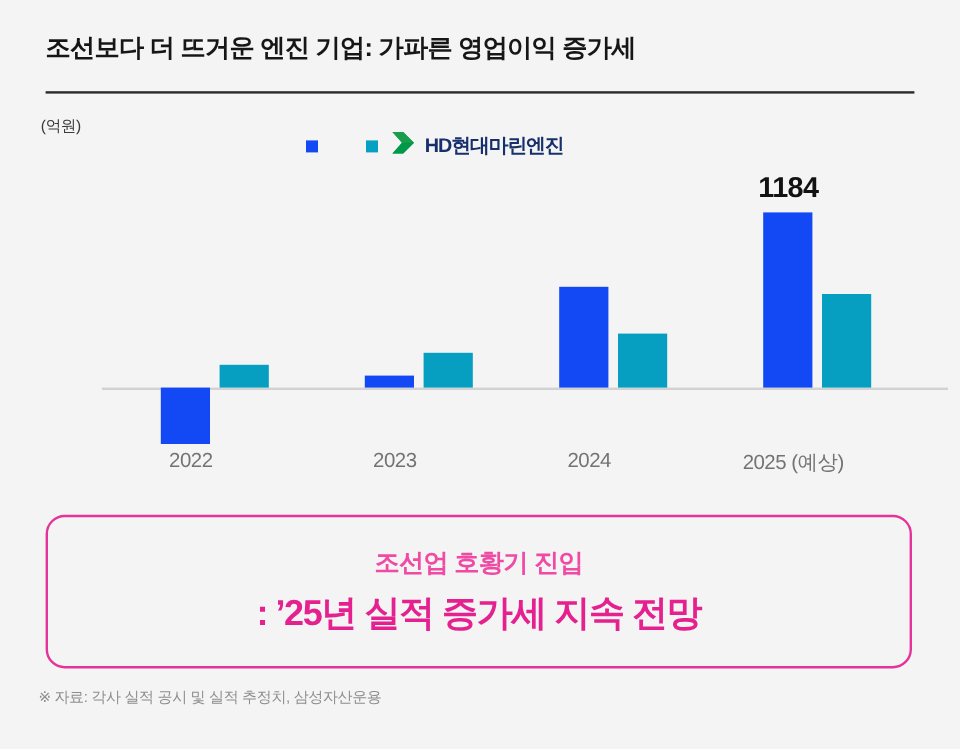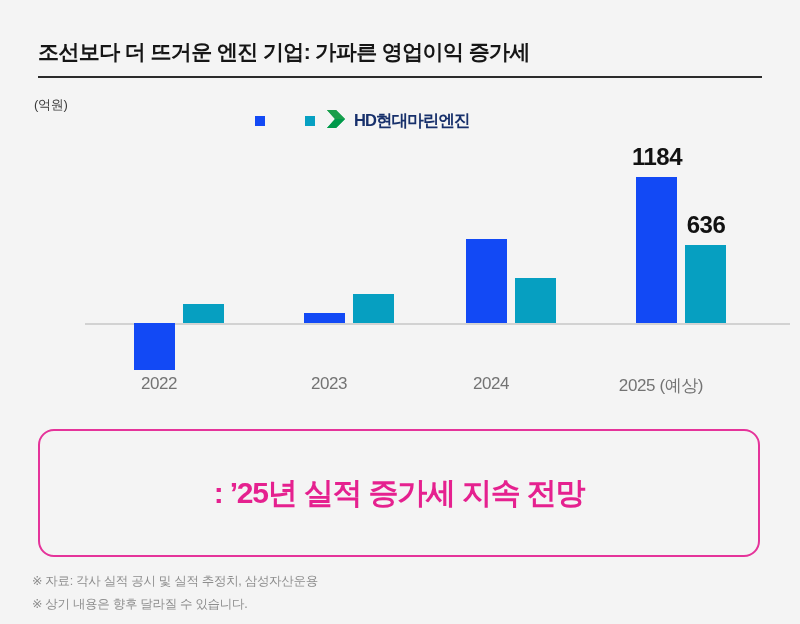--- a/index.html
+++ b/index.html
@@ -22,21 +22,20 @@
     left: 38px;
     top: 26px;
     width: 724px;
   }
   #page-title {
     font-size: 21px;
     font-weight: bold;
     letter-spacing: -0.6px;
     color: #161616;
     white-space: nowrap;
-    margin-top: 12px;
   }
   #title-rule {
     position: absolute;
     left: 38px;
     top: 76px;
     width: 724px;
     height: 2px;
     background: #2b2b2b;
   }
 
@@ -264,32 +263,31 @@
     <div class="bar blue" style="left:219px; top:227px; height:10px;"></div>
     <div class="bar teal" style="left:268px; top:208px; height:29px;"></div>
 
     <div class="bar blue" style="left:381px; top:153px; height:84px;"></div>
     <div class="bar teal" style="left:430px; top:192px; height:45px;"></div>
 
     <div class="bar blue" style="left:551px; top:91px;  height:146px;"></div>
     <div class="bar teal" style="left:600px; top:159px; height:78px;"></div>
 
     <div class="bar-label" style="left:527px; top:57px;">1184</div>
-    <div class="bar-label" style="left:576px; top:125px;">636</div>
   </div>
 
   <div id="x-labels">
     <div class="x-label" style="left:-1px">2022</div>
     <div class="x-label" style="left:169px">2023</div>
     <div class="x-label" style="left:331px">2024</div>
     <div class="x-label" style="left:501px">2025 (예상)</div>
   </div>
 
 </div>
 
 <div id="callout">
+  <div id="callout-line1">조선업 호황기 진입</div>
   <div id="callout-line2">: ’25년 실적 증가세 지속 전망</div>
 </div>
 
 <div id="footnotes">
   <div class="footnote">※ 자료: 각사 실적 공시 및 실적 추정치, 삼성자산운용</div>
-  <div class="footnote">※ 상기 내용은 향후 달라질 수 있습니다.</div>
 </div>
 
 </body></html>

